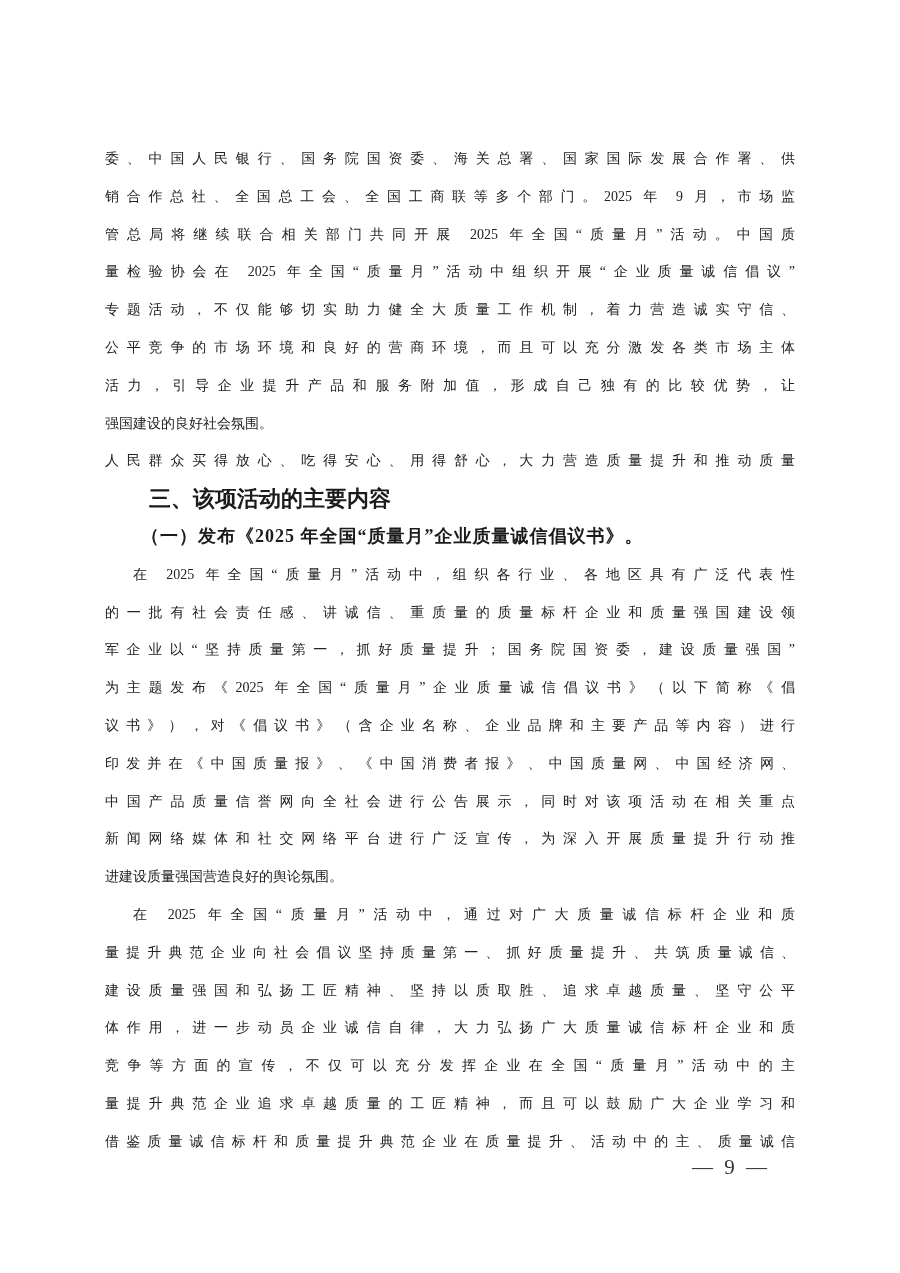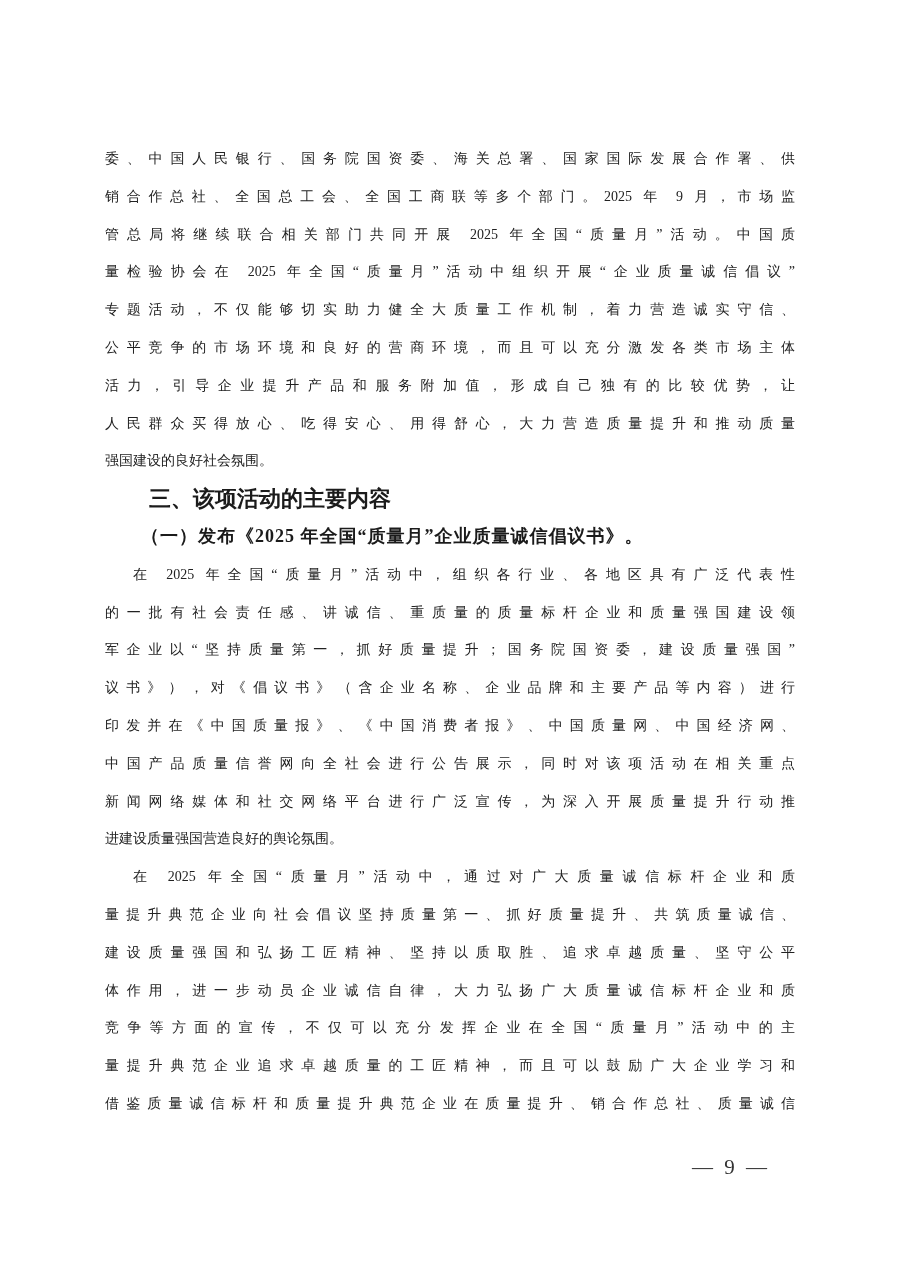--- a/index.html
+++ b/index.html
@@ -70,34 +70,35 @@
 
 <div class="page">
   <div class="text-block">
     <div class="ln just">委、中国人民银行、国务院国资委、海关总署、国家国际发展合作署、供</div>
     <div class="ln just">销合作总社、全国总工会、全国工商联等多个部门。2025 年 9 月，市场监</div>
     <div class="ln just">管总局将继续联合相关部门共同开展 2025 年全国“质量月”活动。中国质</div>
     <div class="ln just">量检验协会在 2025 年全国“质量月”活动中组织开展“企业质量诚信倡议”</div>
     <div class="ln just">专题活动，不仅能够切实助力健全大质量工作机制，着力营造诚实守信、</div>
     <div class="ln just">公平竞争的市场环境和良好的营商环境，而且可以充分激发各类市场主体</div>
     <div class="ln just">活力，引导企业提升产品和服务附加值，形成自己独有的比较优势，让</div>
+    <div class="ln pend">强国建设的良好社会氛围。</div>
     <div class="ln just">人民群众买得放心、吃得安心、用得舒心，大力营造质量提升和推动质量</div>
-    <div class="ln pend">强国建设的良好社会氛围。</div>
     <div class="ln h1">三、该项活动的主要内容</div>
     <div class="ln h2">（一）发布《2025 年全国“质量月”企业质量诚信倡议书》。</div>
     <div class="ln just ind">在 2025 年全国“质量月”活动中，组织各行业、各地区具有广泛代表性</div>
     <div class="ln just">的一批有社会责任感、讲诚信、重质量的质量标杆企业和质量强国建设领</div>
     <div class="ln just">军企业以“坚持质量第一，抓好质量提升；国务院国资委，建设质量强国”</div>
+    <div class="ln just">为主题发布《2025 年全国“质量月”企业质量诚信倡议书》（以下简称《倡</div>
     <div class="ln just">议书》），对《倡议书》（含企业名称、企业品牌和主要产品等内容）进行</div>
     <div class="ln just">印发并在《中国质量报》、《中国消费者报》、中国质量网、中国经济网、</div>
     <div class="ln just">中国产品质量信誉网向全社会进行公告展示，同时对该项活动在相关重点</div>
     <div class="ln just">新闻网络媒体和社交网络平台进行广泛宣传，为深入开展质量提升行动推</div>
     <div class="ln pend">进建设质量强国营造良好的舆论氛围。</div>
     <div class="ln just ind">在 2025 年全国“质量月”活动中，通过对广大质量诚信标杆企业和质</div>
     <div class="ln just">量提升典范企业向社会倡议坚持质量第一、抓好质量提升、共筑质量诚信、</div>
     <div class="ln just">建设质量强国和弘扬工匠精神、坚持以质取胜、追求卓越质量、坚守公平</div>
     <div class="ln just">体作用，进一步动员企业诚信自律，大力弘扬广大质量诚信标杆企业和质</div>
     <div class="ln just">竞争等方面的宣传，不仅可以充分发挥企业在全国“质量月”活动中的主</div>
     <div class="ln just">量提升典范企业追求卓越质量的工匠精神，而且可以鼓励广大企业学习和</div>
-    <div class="ln just">借鉴质量诚信标杆和质量提升典范企业在质量提升、销合作总社、质量诚信</div>
+    <div class="ln just">借鉴质量诚信标杆和质量提升典范企业在质量提升、活动中的主、质量诚信</div>
   </div>
   <div class="pagenum">— 9 —</div>
 </div>
 
 </body></html>

